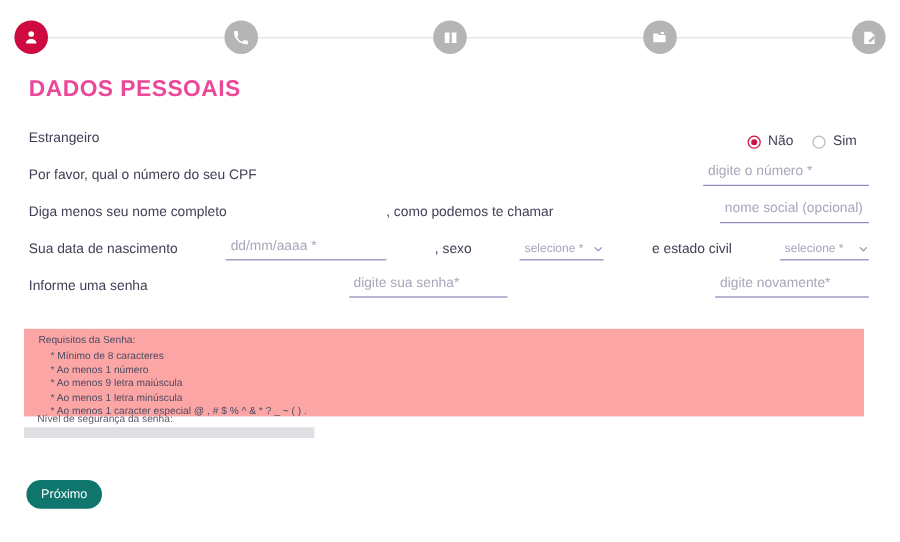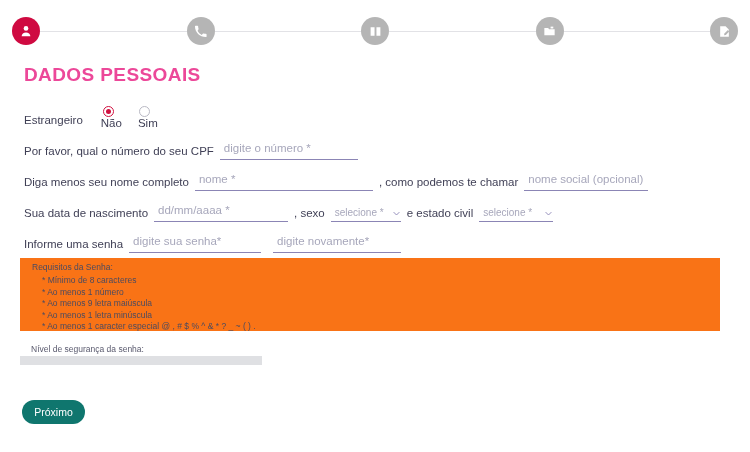--- a/index.html
+++ b/index.html
@@ -68,40 +68,40 @@
     left: 24px;
     top: 106px;
     width: 706px;
   }
   .row {
     display: flex;
     align-items: flex-end;
     flex-wrap: nowrap;
     margin-bottom: 12px;
     font-size: 11.5px;
+    justify-content: space-between;
   }
   .lbl {
     color: #3f3f55;
     font-size: 11.5px;
     white-space: nowrap;
     line-height: 18px;
   }
 
   
   .radio-group {
     display: flex;
     align-items: center;
     margin-left: 18px;
   }
   .radio-opt {
     display: flex;
     align-items: center;
     margin-right: 16px;
     cursor: pointer;
-    flex-direction: column;
   }
   .radio-dot {
     width: 11px;
     height: 11px;
     border-radius: 50%;
     border: 1.5px solid #b9b9c4;
     box-sizing: border-box;
     margin-right: 6px;
     position: relative;
     background: #fff;
@@ -172,24 +172,24 @@
     height: 9px;
     flex: 0 0 auto;
     margin-left: 2px;
     margin-bottom: 1px;
   }
 
   
   .req-panel {
     position: absolute;
     left: 20px;
-    top: 258px;
+    top: 274px;
     width: 700px;
     height: 73px;
-    background: #f97316;
+    background: #fca5a5;
   }
   .req-title {
     position: absolute;
     left: 12px;
     top: 4px;
     font-size: 8.5px;
     color: #4b4b60;
   }
   .req-list {
     position: absolute;
@@ -317,21 +317,20 @@
     </span>
   </div>
 
   <div class="row">
     <span class="lbl">Por favor, qual o número do seu CPF</span>
     <input class="fld w-cpf" type="text" placeholder="digite o número *" style="">
   </div>
 
   <div class="row">
     <span class="lbl">Diga menos seu nome completo</span>
-    <input class="fld w-nome" type="text" placeholder="nome *" style="">
     <span class="lbl">, como podemos te chamar</span>
     <input class="fld w-social" type="text" placeholder="nome social (opcional)" style="">
   </div>
 
   <div class="row">
     <span class="lbl">Sua data de nascimento</span>
     <input class="fld w-data" type="text" placeholder="dd/mm/aaaa *" style="">
     <span class="lbl">, sexo</span>
     <span class="sel-wrap w-sex">
       <span class="sel-txt">selecione *</span>

